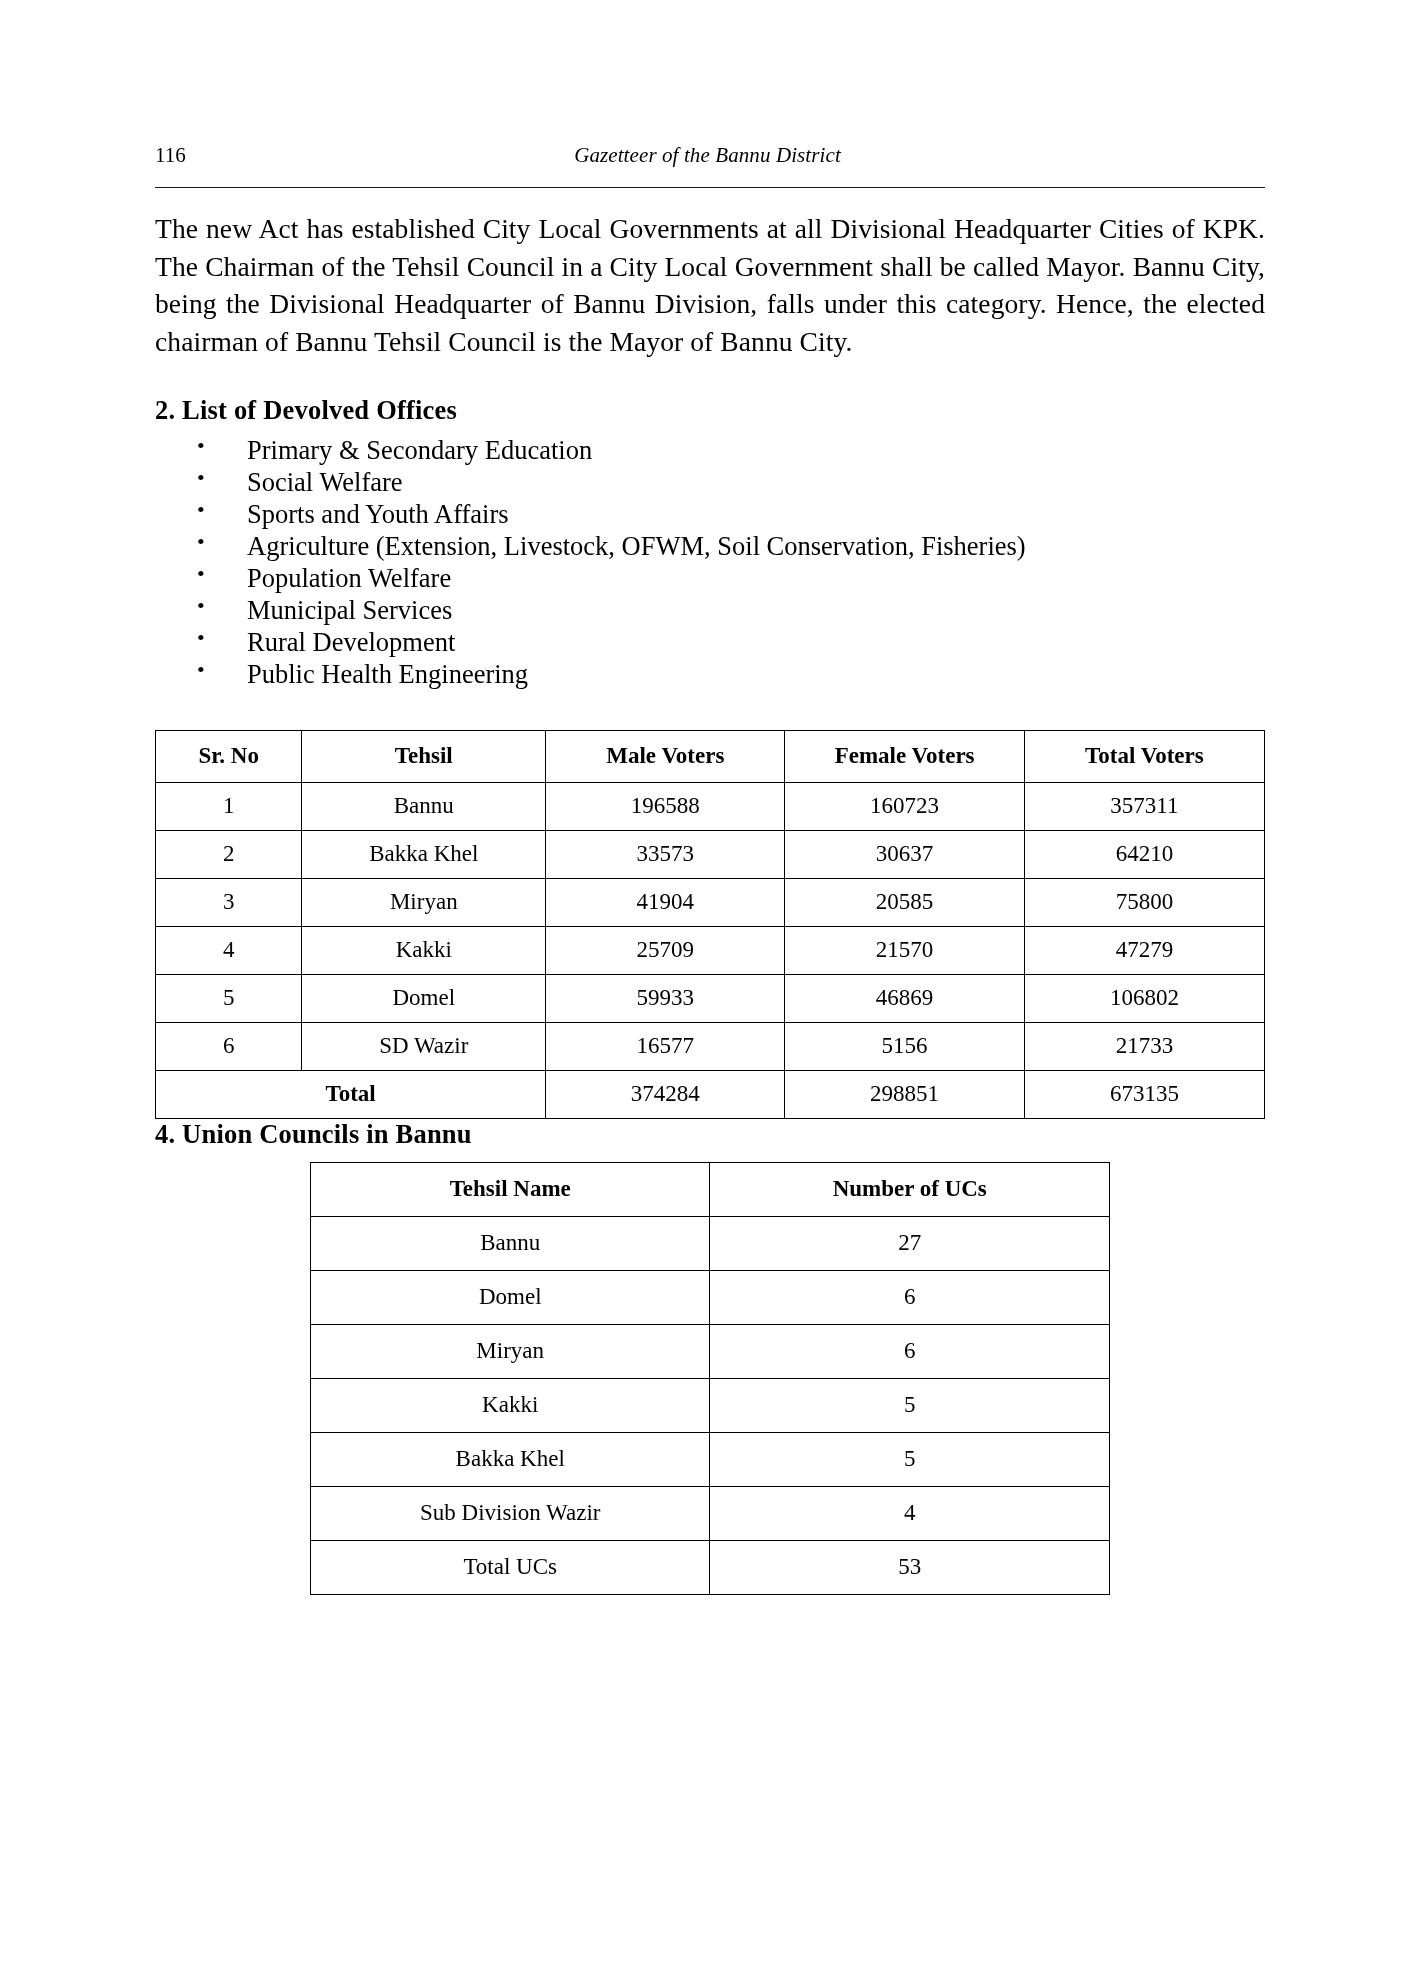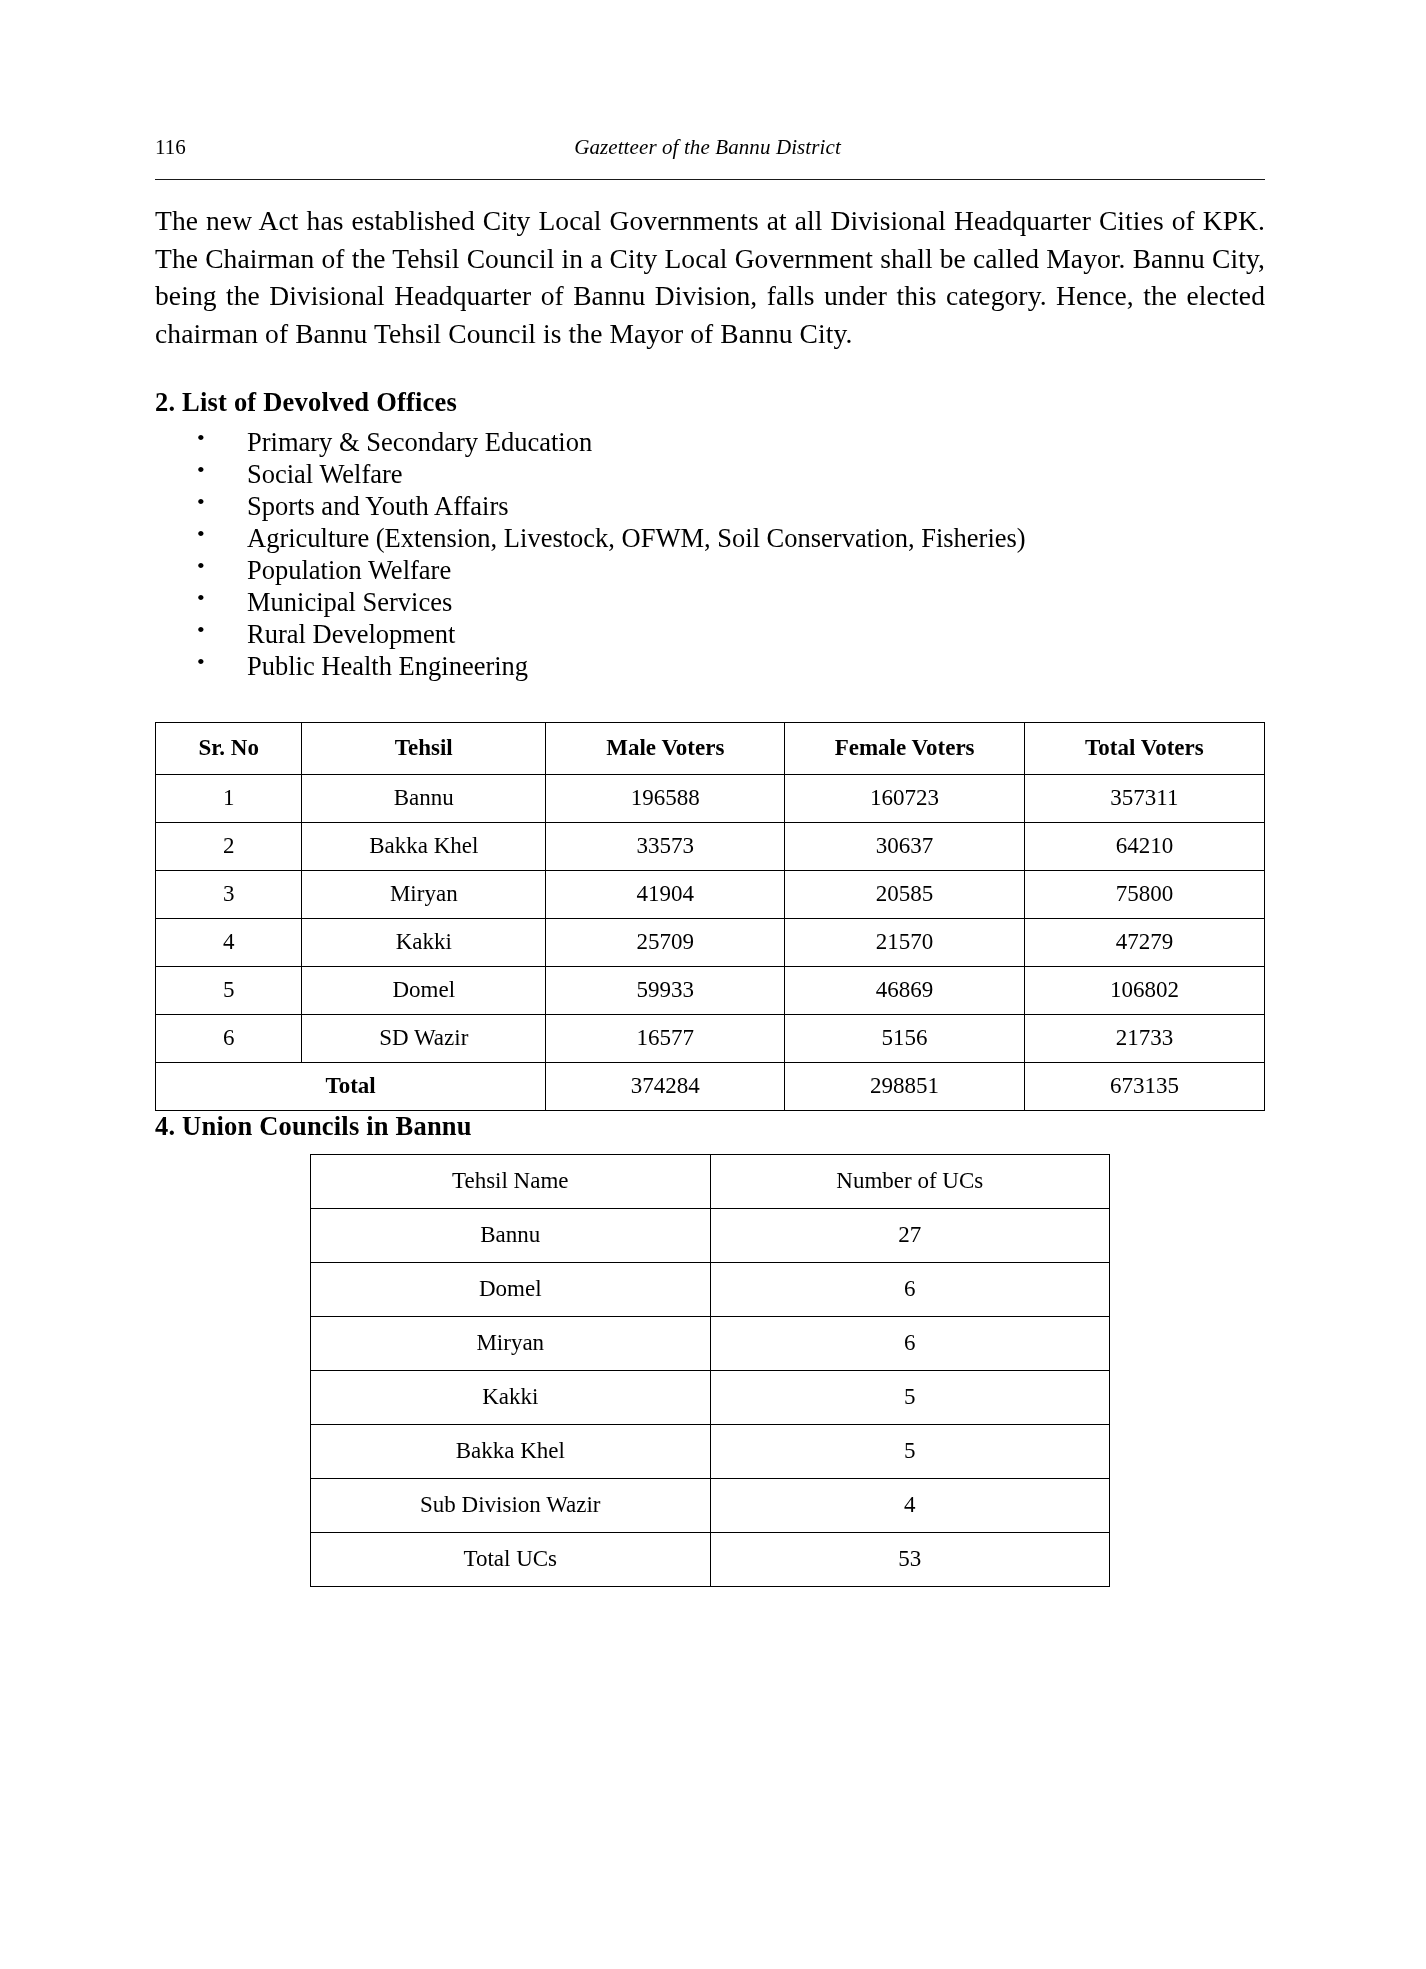--- a/index.html
+++ b/index.html
@@ -18,21 +18,21 @@
     position: absolute;
     left: 0; top: 0;
     width: 1426px;
     height: 1969px;
     box-sizing: border-box;
     padding: 0;
   }
   .content {
     position: absolute;
     left: 155px;
-    top: 135px;
+    top: 143px;
     width: 1115px;
   }
   
   .runhead {
     position: relative;
     height: 38px;
     margin-bottom: 0;
   }
   .runhead .folio {
     position: absolute;
@@ -130,21 +130,21 @@
     margin: 12px 0 0 155px;
   }
   table.ucs th, table.ucs td {
     border: 1.3px solid #000;
     text-align: center;
     padding: 13px 4px 14px 4px;
     font-weight: normal;
     font-size: 23px;
   }
   table.ucs thead th {
-    font-weight: normal;
+    font-weight: bold;
   }
   .col-ucname { width: 400px; }
   .col-ucnum { width: 400px; }
   .heading-ucs { margin: 50px 0 0 0; }
 </style>
 </head>
 <body>
 
 <div class="page">
   <div class="content">

